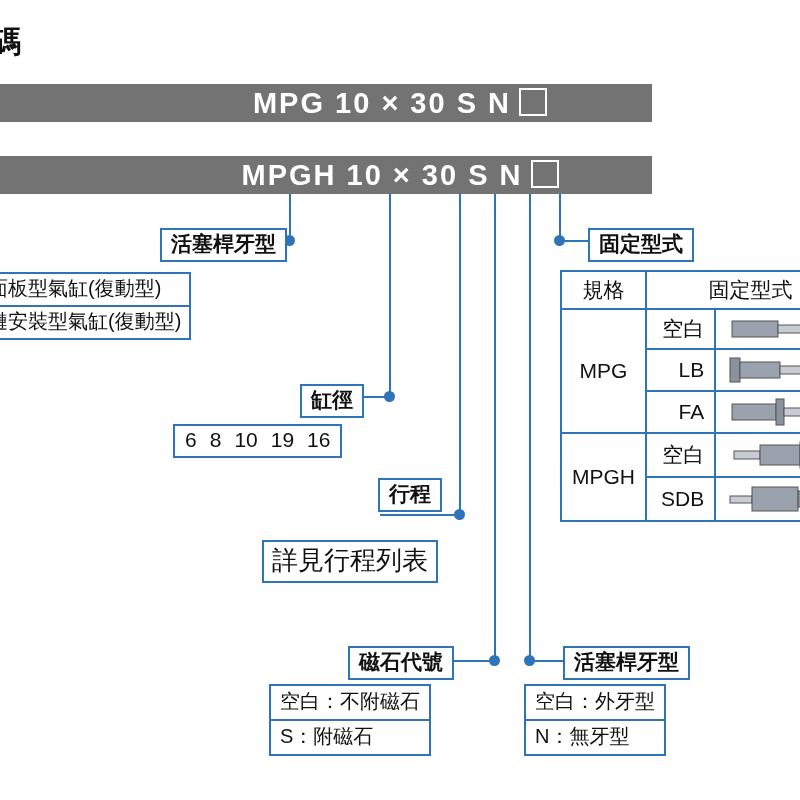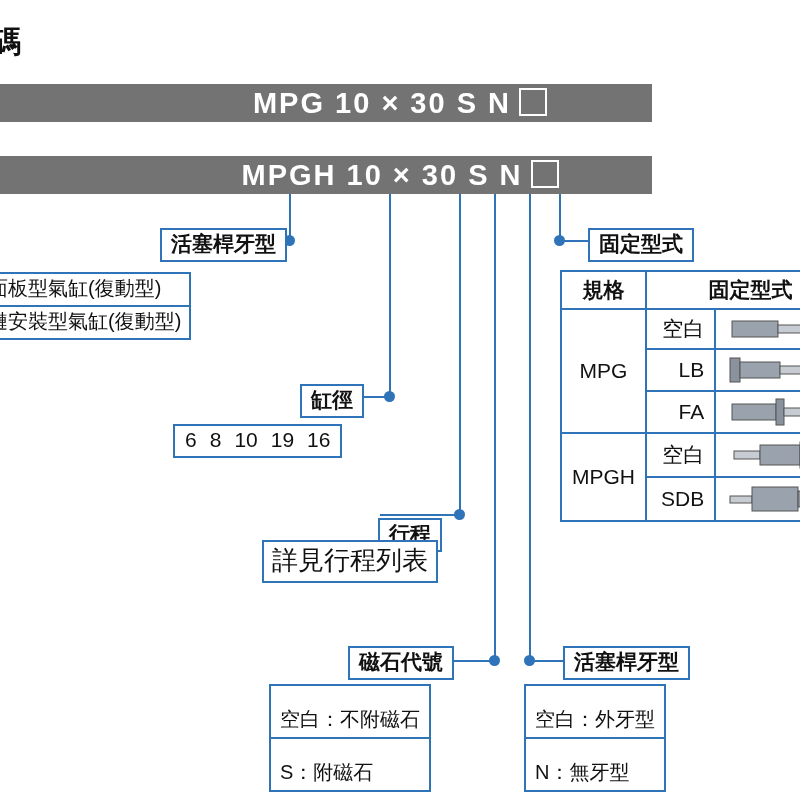--- a/index.html
+++ b/index.html
@@ -86,30 +86,30 @@
     border:2px solid #2f73b8;
     font-size:21px;color:#111;
     padding:4px 10px;
     text-align:center;
     vertical-align:middle;
     white-space:nowrap;
   }
   .tbl td.c1{width:86px;}
   .tbl td.c2{width:76px;text-align:right;padding-left:14px;}
   .tbl td.c3{width:120px;}
-  .tbl td.hd{font-weight:bold;}
+  .tbl td.hd{font-weight:normal;}
 
   
   .cyl{display:block;}
 
   
   .pair{border:2px solid #2f73b8;background:#fff;}
   .pair div{
     font-size:20px;color:#111;
-    padding:20px 9px 4px 9px;white-space:nowrap;
+    padding:2px 9px 4px 9px;white-space:nowrap;
   }
   .pair div + div{border-top:2px solid #2f73b8;}
 </style>
 </head>
 <body>
 
 <div class="abs top-title">請碼</div>
 
 <div class="abs bluebar b1">
   <div class="bar-label">
@@ -151,21 +151,21 @@
 <div class="abs" style="left:-42px;top:272px;">
   <div class="cbox">準面板型氣缸(復動型)</div>
   <div class="cbox row2">鉸鏈安裝型氣缸(復動型)</div>
 </div>
 
 <div class="abs hdr" style="left:300px;top:384px;">缸徑</div>
 <div class="abs bore" style="left:173px;top:424px;">
   <span>6</span><span>8</span><span>10</span><span>19</span><span>16</span>
 </div>
 
-<div class="abs hdr" style="left:378px;top:518px;">行程</div>
+<div class="abs hdr" style="left:378px;top:478px;">行程</div>
 <div class="abs cbox" style="left:262px;top:540px;font-size:26px;">詳見行程列表</div>
 
 <div class="abs hdr" style="left:348px;top:646px;">磁石代號</div>
 <div class="abs pair" style="left:269px;top:684px;">
   <div>空白：不附磁石</div>
   <div>S：附磁石</div>
 </div>
 
 <div class="abs hdr" style="left:563px;top:646px;">活塞桿牙型</div>
 <div class="abs pair" style="left:524px;top:684px;">

